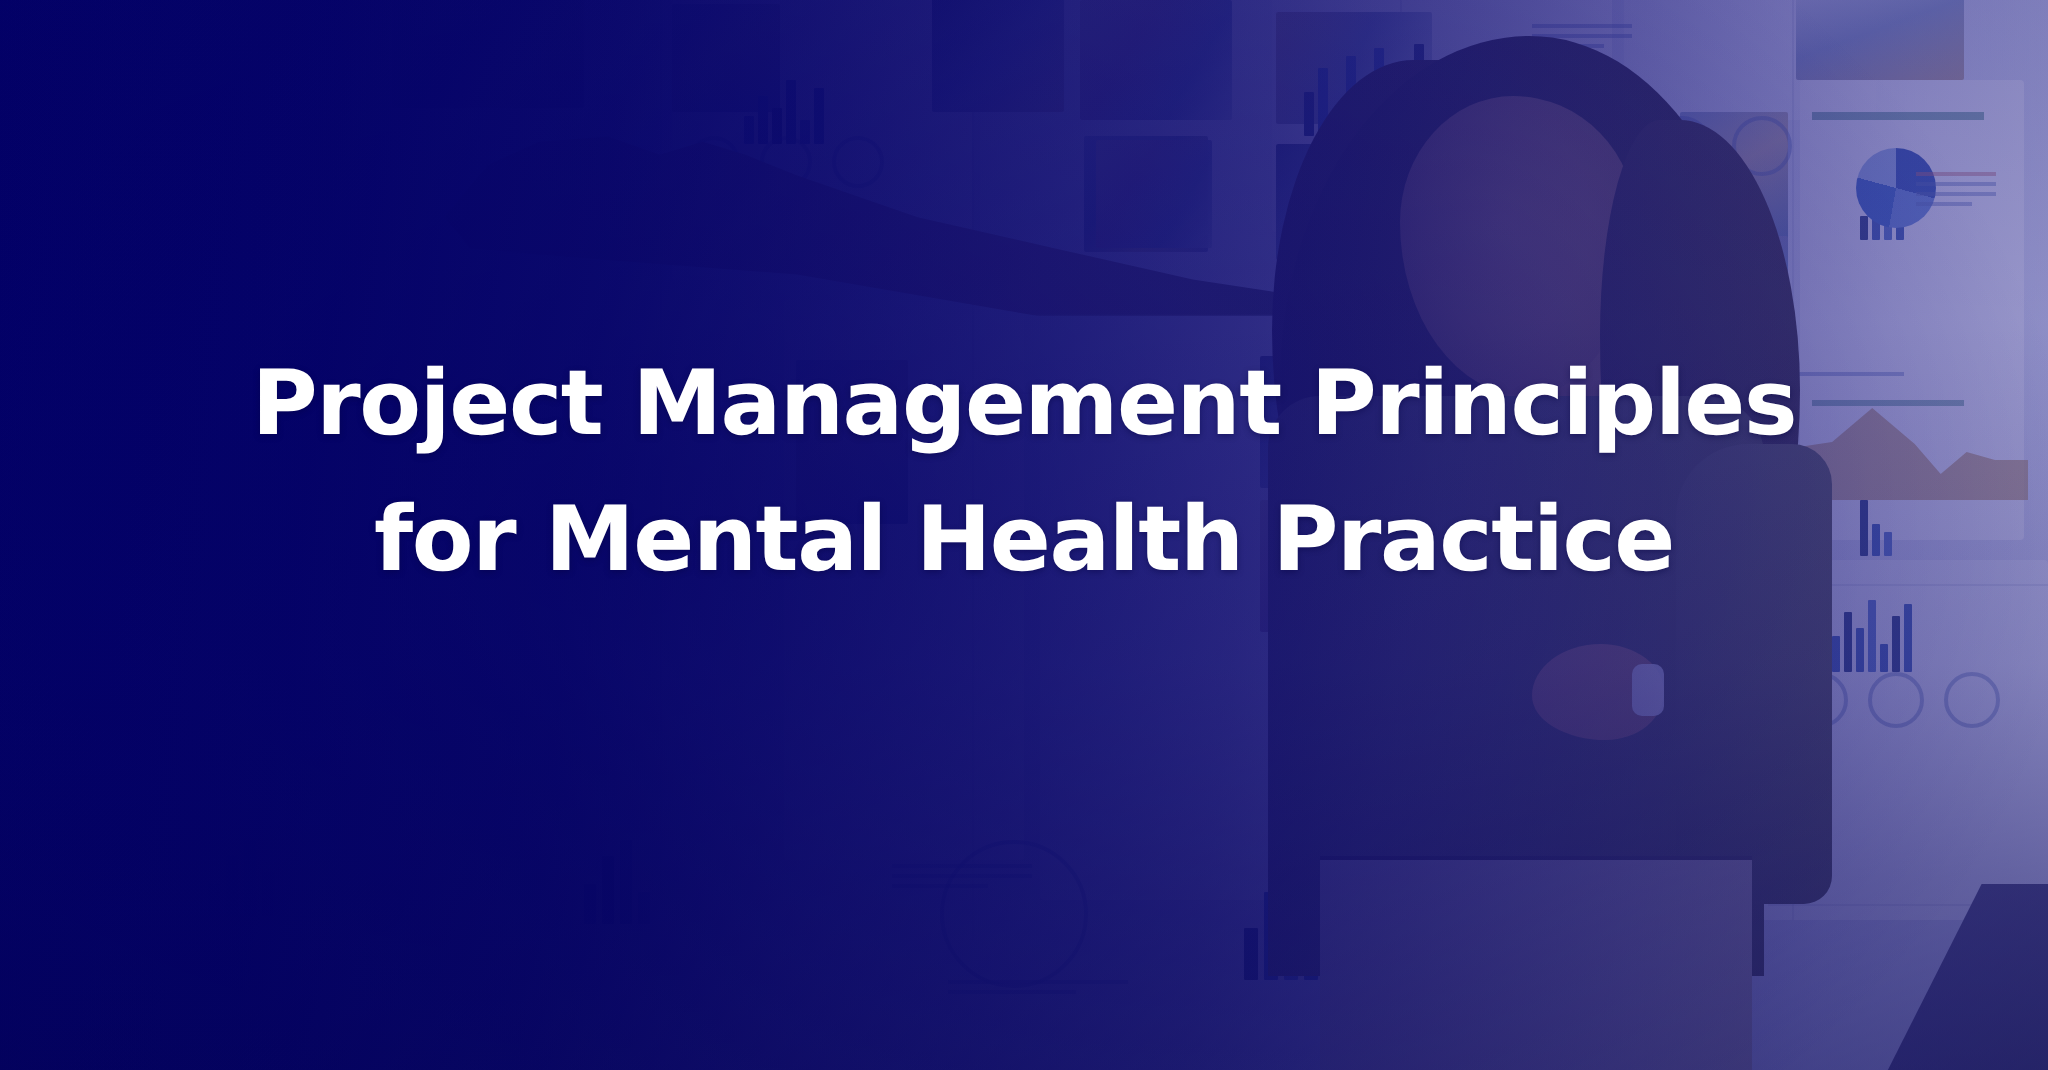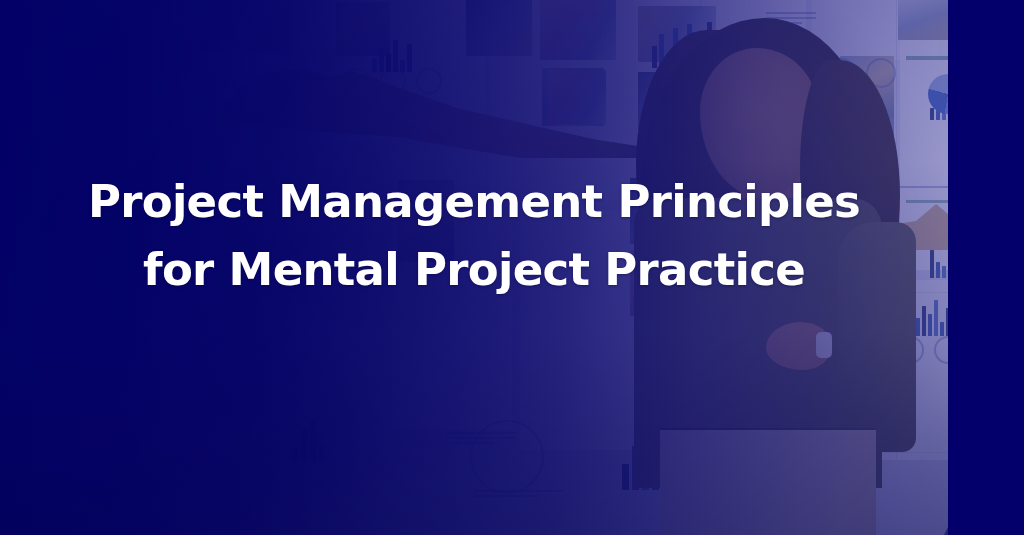--- a/index.html
+++ b/index.html
@@ -1,21 +1,21 @@
 <!DOCTYPE html>
 <html><head>
 <meta charset="utf-8">
 <style>
   * { margin:0; padding:0; box-sizing:border-box; }
   html,body { width:1024px; height:535px; overflow:hidden; background:#03006b; }
   body { font-family:"Liberation Sans", sans-serif; }
 
   #banner {
     position:relative;
-    width:948px; height:535px;
+    width:1024px; height:535px;
     overflow:hidden;
     background:#0a0870;
   }
 
   
   #photo {
     position:absolute; inset:0;
     background:
       radial-gradient(ellipse 60% 45% at 76% 22%, rgba(235,238,248,0.95) 0%, rgba(225,230,245,0.55) 45%, rgba(210,216,238,0.10) 75%, rgba(200,208,235,0) 100%),
       radial-gradient(ellipse 45% 70% at 97% 45%, rgba(225,228,244,0.85) 0%, rgba(212,217,238,0.35) 50%, rgba(200,208,232,0) 100%),
@@ -380,16 +380,16 @@
     <div id="fg-blur"></div>
     <div id="fg-blur2"></div>
   </div>
 
   <div id="tint"></div>
   <div id="tint2"></div>
   <div id="vignette"></div>
 
   <div id="title-block">
     <span class="tline">Project Management Principles</span>
-    <span class="tline">for Mental Project Practice</span>
+    <span class="tline">for Mental Health Practice</span>
   </div>
 
 </div>
 
 </body></html>

